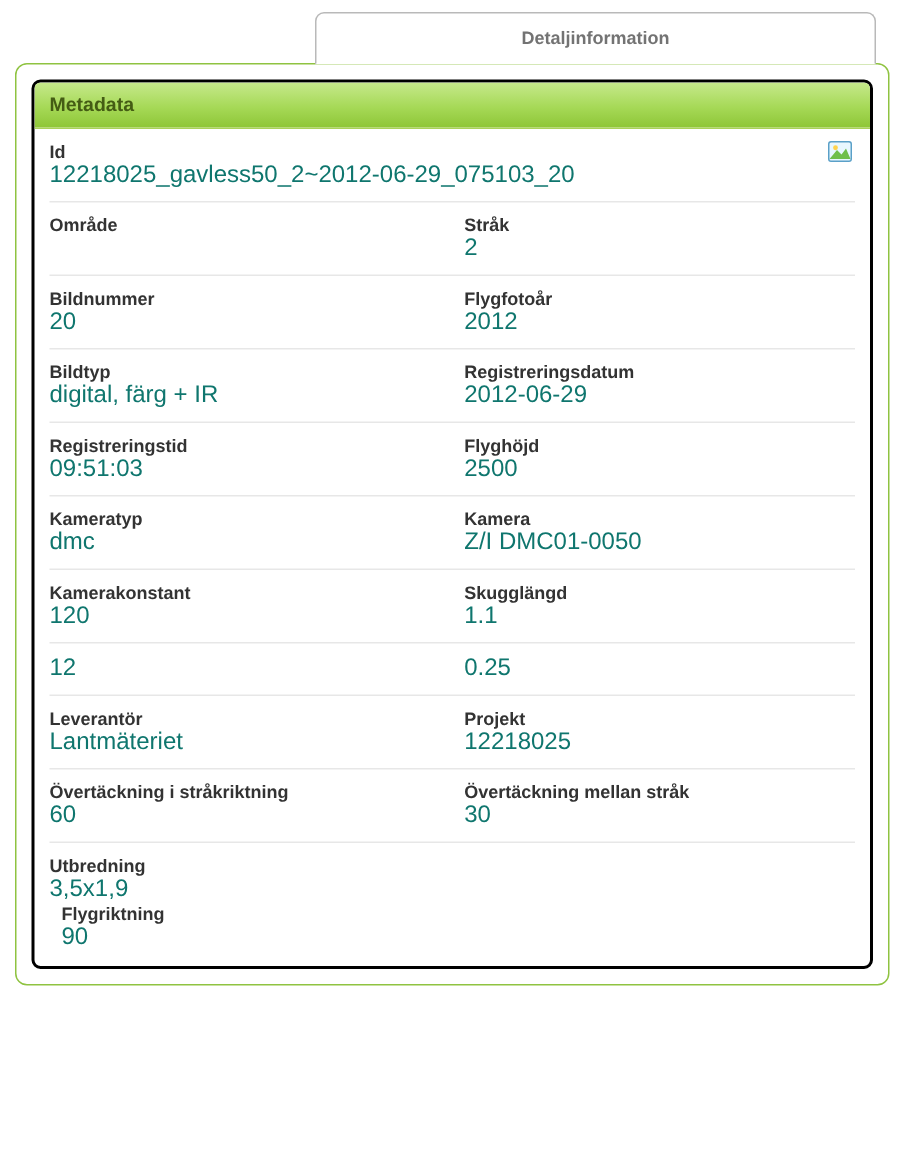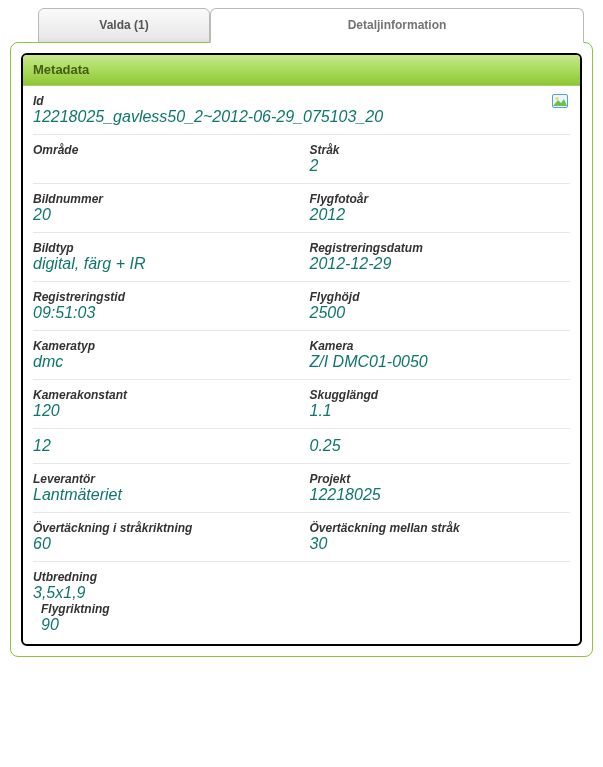--- a/index.html
+++ b/index.html
@@ -85,21 +85,20 @@
     display: flex;
     border-bottom: 1px solid #e7e7e7;
     padding: 8px 0 8px;
   }
   .row:last-child { border-bottom: none; flex-direction: column; }
   .row.full .cell { flex: 1 1 100%; }
   .cell {
     flex: 1 1 50%;
     padding-right: 6px;
     box-sizing: border-box;
-    font-style: italic;
   }
   .cell.right {
     padding-left: 8px;
   }
   .label {
     font-weight: bold;
     color: #333;
     font-size: 12px;
   }
   .value {
@@ -115,21 +114,20 @@
     width: 16px;
     height: 14px;
   }
 </style>
 </head>
 <body>
 
 <div class="page">
 
   <div class="tabs">
-    <div class="tab inactive">Valda (1)</div>
     <div class="tab active">Detaljinformation</div>
   </div>
 
   <div class="panel">
     <div class="card">
 
       <div class="card-header">Metadata</div>
 
       <div class="card-body">
 
@@ -167,21 +165,21 @@
                 <div class="value">2012</div>
               </div>
             </div>
             <div class="row">
               <div class="cell">
                 <div class="label">Bildtyp</div>
                 <div class="value">digital, färg + IR</div>
               </div>
               <div class="cell right">
                 <div class="label">Registreringsdatum</div>
-                <div class="value">2012-12-29</div>
+                <div class="value">2012-06-29</div>
               </div>
             </div>
             <div class="row">
               <div class="cell">
                 <div class="label">Registreringstid</div>
                 <div class="value">09:51:03</div>
               </div>
               <div class="cell right">
                 <div class="label">Flyghöjd</div>
                 <div class="value">2500</div>

